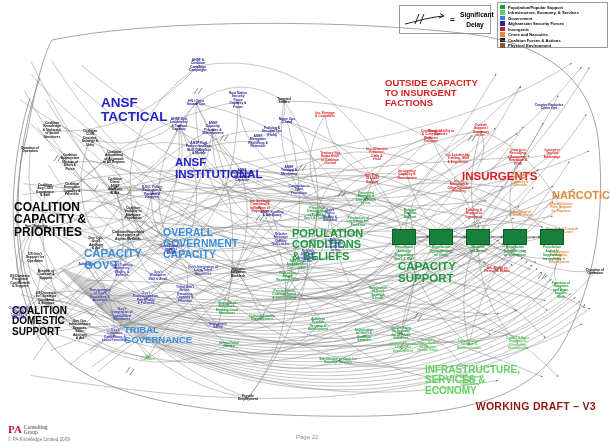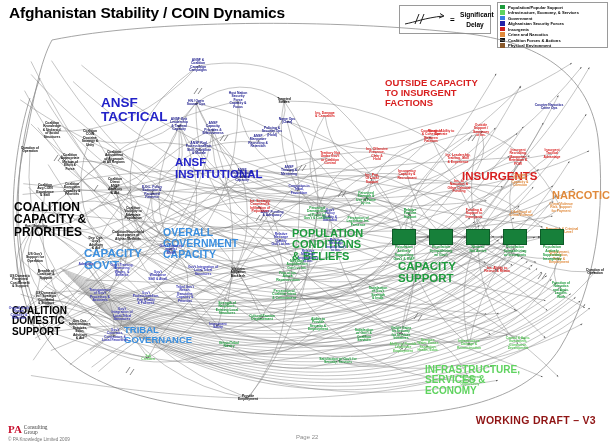--- a/index.html
+++ b/index.html
@@ -76,21 +76,21 @@
     transform:translate(-50%,-50%);
   }
   .gbox-lb{
     position:absolute;font-size:3.5px;font-weight:bold;color:#1d9b3c;
     text-align:center;line-height:4px;white-space:pre-line;
     transform:translate(-50%,0);pointer-events:none;
   }
 
   
   #working-draft{
-    position:absolute;right:14px;top:414px;
+    position:absolute;right:14px;top:400px;
     font-size:10.5px;font-weight:bold;color:#8f1414;letter-spacing:0.3px;
   }
   #logo{position:absolute;left:8px;top:424px;display:flex;align-items:flex-start;}
   #logo-pa{
     font-family:"Liberation Serif","DejaVu Serif",serif;
     font-size:11px;font-weight:bold;color:#c8102e;line-height:10px;
   }
   #logo-cg{
     font-family:"Liberation Serif","DejaVu Serif",serif;
     font-size:5.4px;color:#444;line-height:5.4px;margin-left:2px;margin-top:0.5px;
@@ -102,21 +102,20 @@
   #pagenum{
     position:absolute;left:296px;top:434px;font-size:6px;color:#8c8c8c;
   }
   #rule{position:absolute;left:0;top:418px;width:610px;height:1px;background:#fff;}
 </style>
 </head>
 <body>
 
 <div id="page">
 
-  <div id="title">Afghanistan Stability / COIN Dynamics</div>
 
   <div id="delay-key">
     <svg width="46" height="18" viewBox="0 0 46 18">
       <path d="M2,13 C12,11 22,7 40,5" fill="none" stroke="#222" stroke-width="1"></path>
       <path d="M36,7 L41,5 L37,2.5" fill="none" stroke="#222" stroke-width="1"></path>
       <line x1="16" y1="3" x2="12" y2="13" stroke="#222" stroke-width="1"></line>
       <line x1="21" y1="3" x2="17" y2="13" stroke="#222" stroke-width="1"></line>
     </svg>
     <div id="delay-eq">=</div>
     <div id="delay-txt">Significant

